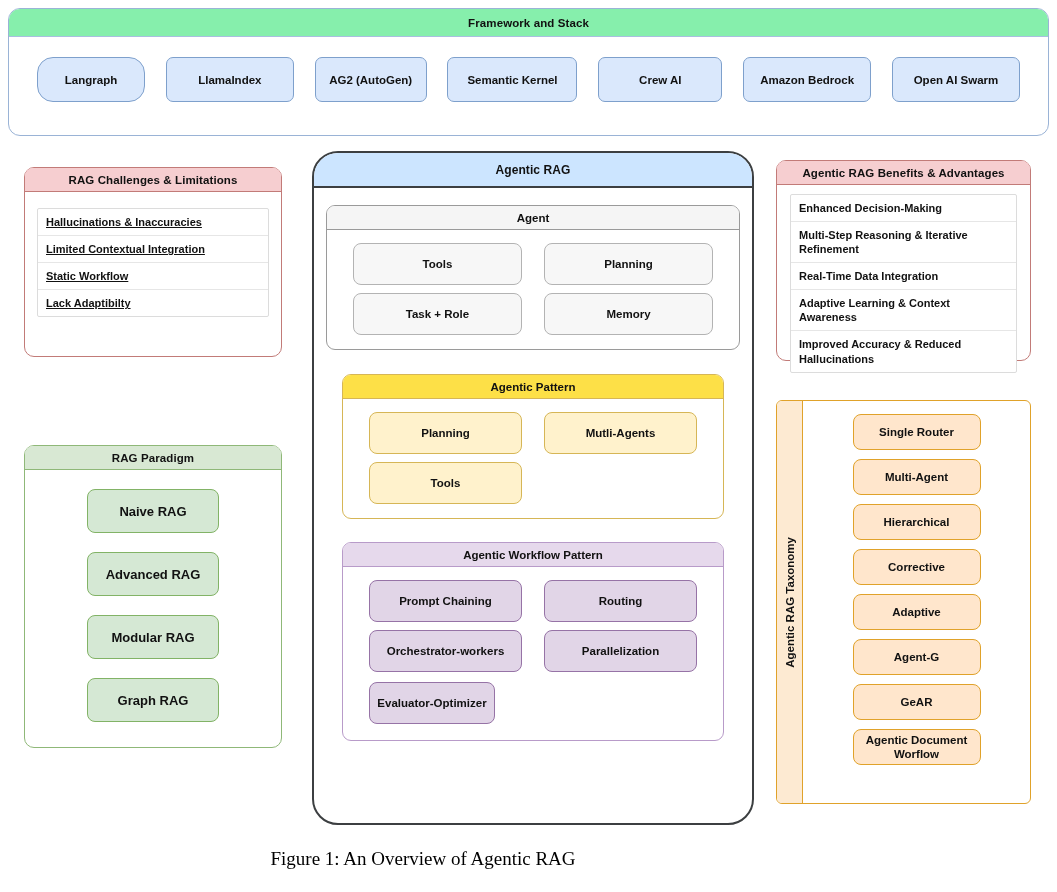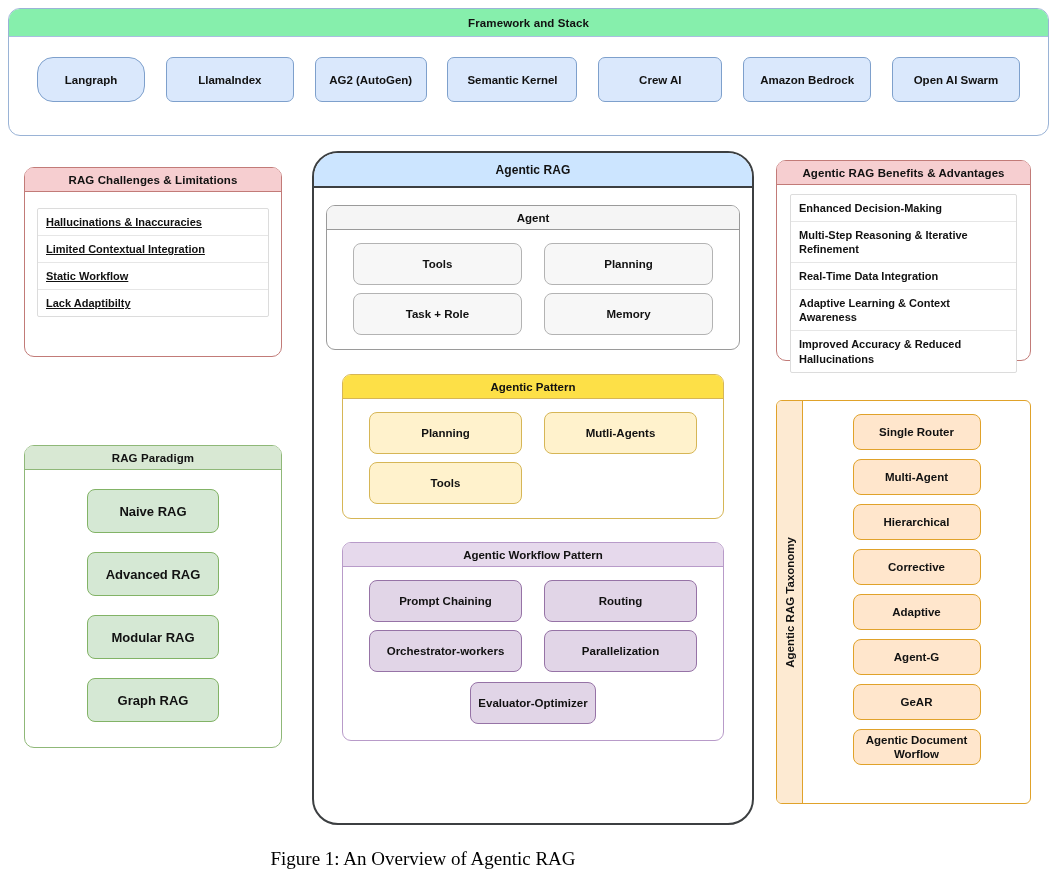--- a/index.html
+++ b/index.html
@@ -287,21 +287,21 @@
   #agentic-workflow > .sub-header {
     background: #e6d9ec;
     border-bottom: 1.2px solid #b89bc9;
   }
   #agentic-workflow .cell {
     background: #e1d5e7;
     border: 1.1px solid #9673a6;
   }
   #agentic-workflow .wide-row {
     display: flex;
-    justify-content: center;
+    justify-content: flex-start;
     padding: 0 26px 16px;
   }
   #agentic-workflow .wide-row .cell {
     width: 126px;
   }
   #agentic-workflow .grid2 { padding-bottom: 10px; }
 
   
   #figure-caption {
     position: absolute;

